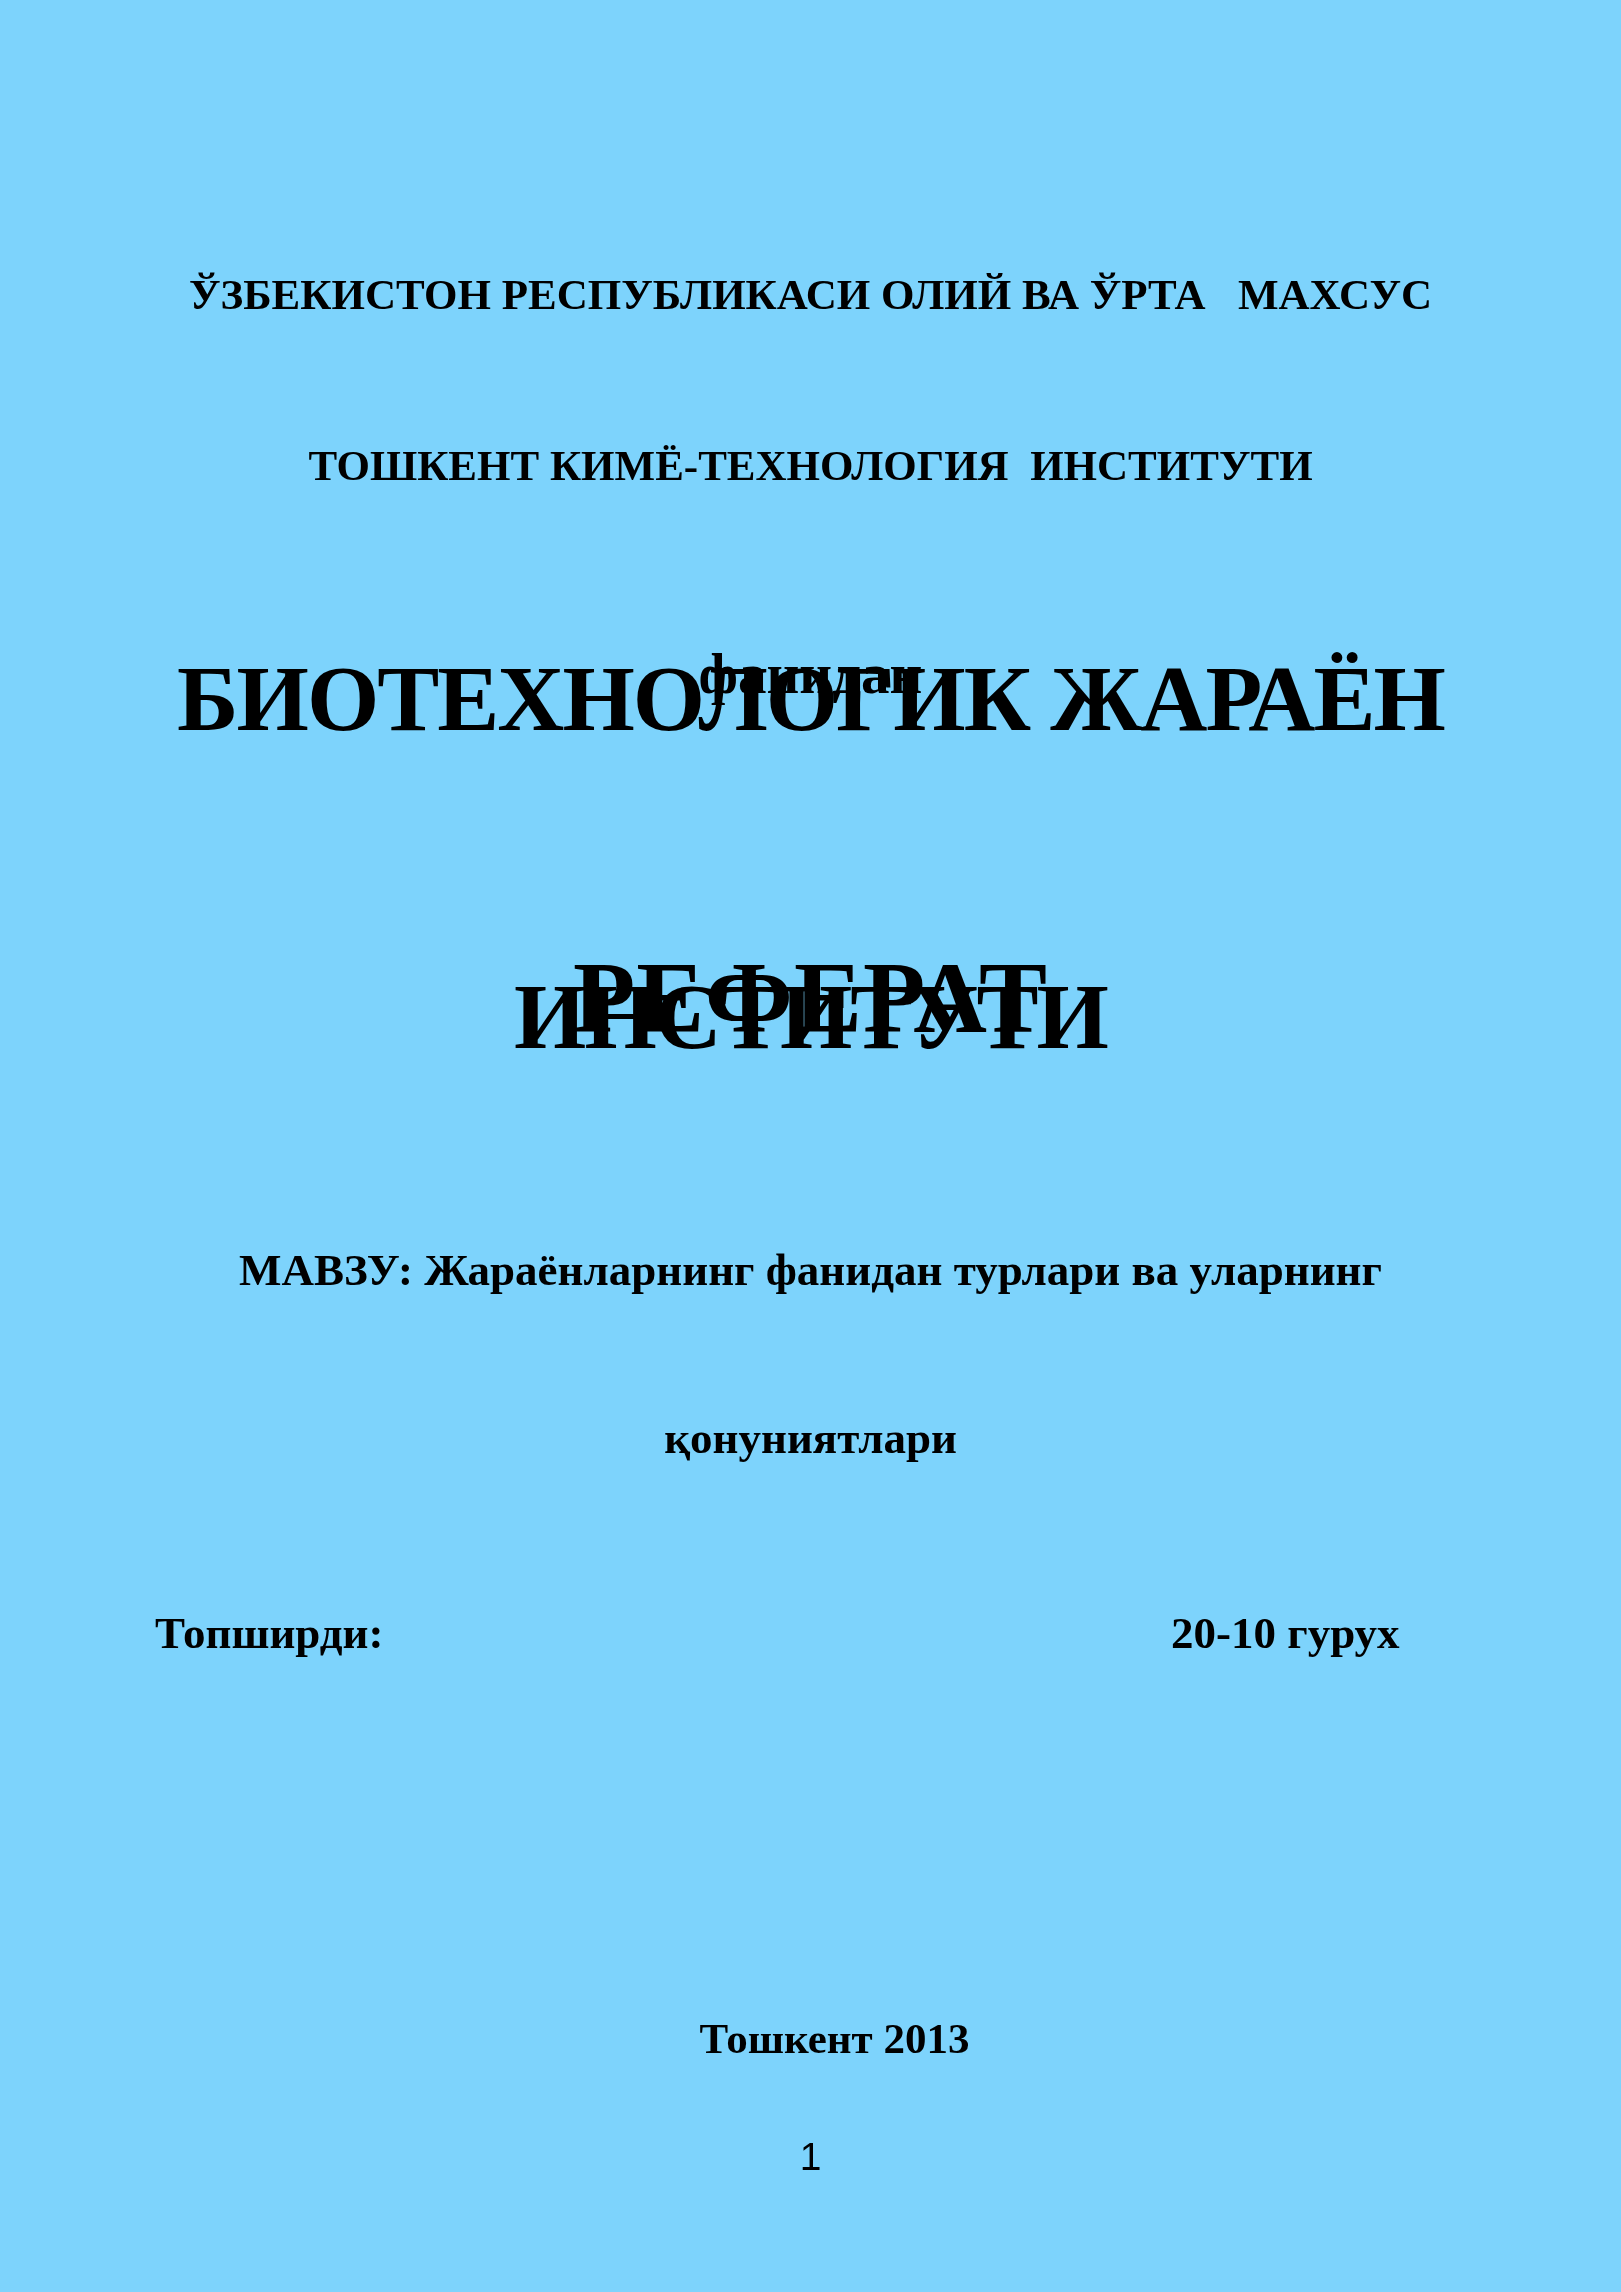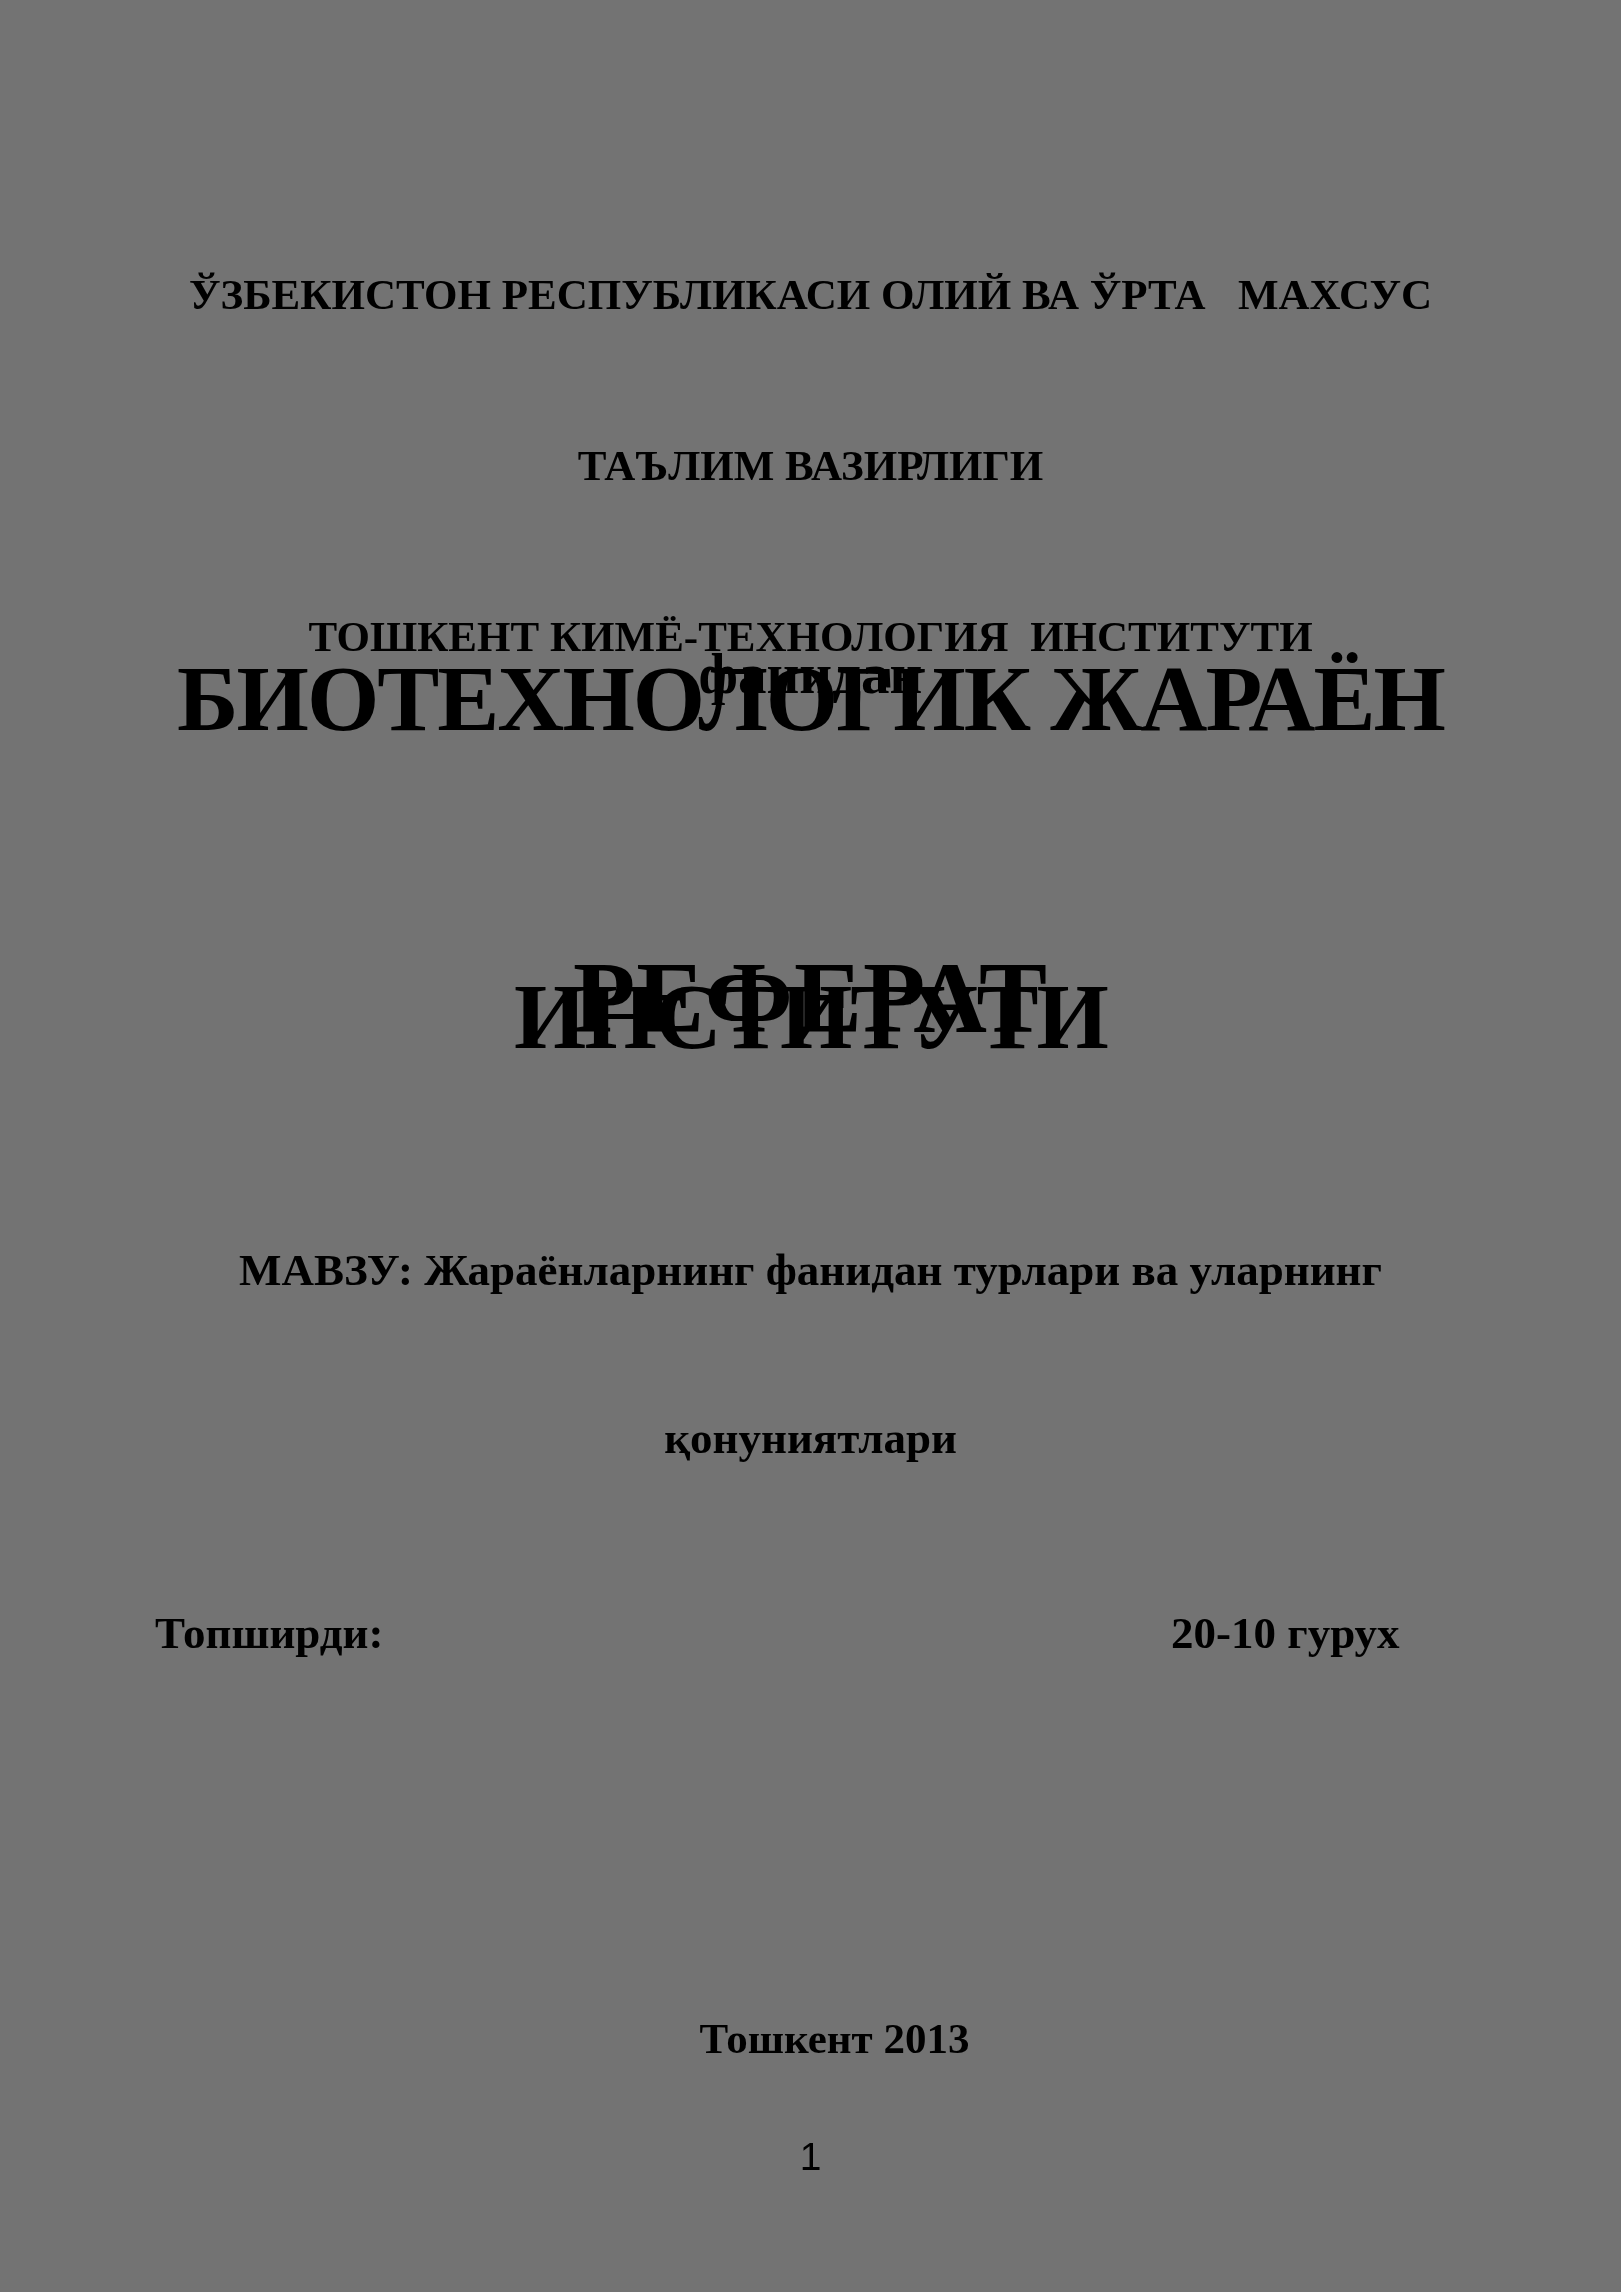--- a/index.html
+++ b/index.html
@@ -4,21 +4,21 @@
 <style>
   html, body {
     margin: 0;
     padding: 0;
     background: #ffffff;
   }
   .page {
     position: relative;
     width: 1621px;
     height: 2293px;
-    background: #737373;
+    background: #7dd3fc;
     color: #000000;
     font-family: "Liberation Serif", "DejaVu Serif", serif;
     font-weight: 700;
     overflow: hidden;
   }
   .center-block {
     position: absolute;
     left: 0;
     width: 100%;
     text-align: center;
@@ -90,21 +90,20 @@
     font-weight: 400;
   }
 </style>
 </head>
 <body>
 
 <div class="page">
 
   <div class="center-block ministry-header">
     <div>ЎЗБЕКИСТОН РЕСПУБЛИКАСИ ОЛИЙ ВА ЎРТА   МАХСУС</div>
-    <div>ТАЪЛИМ ВАЗИРЛИГИ</div>
     <div>ТОШКЕНТ КИМЁ-ТЕХНОЛОГИЯ  ИНСТИТУТИ</div>
   </div>
 
   <div class="center-block course-title">
     <div>БИОТЕХНОЛОГИК ЖАРАЁН</div>
     <div>ИНСТИТУТИ</div>
   </div>
 
   <div class="center-block subject-suffix">фанидан</div>
 

